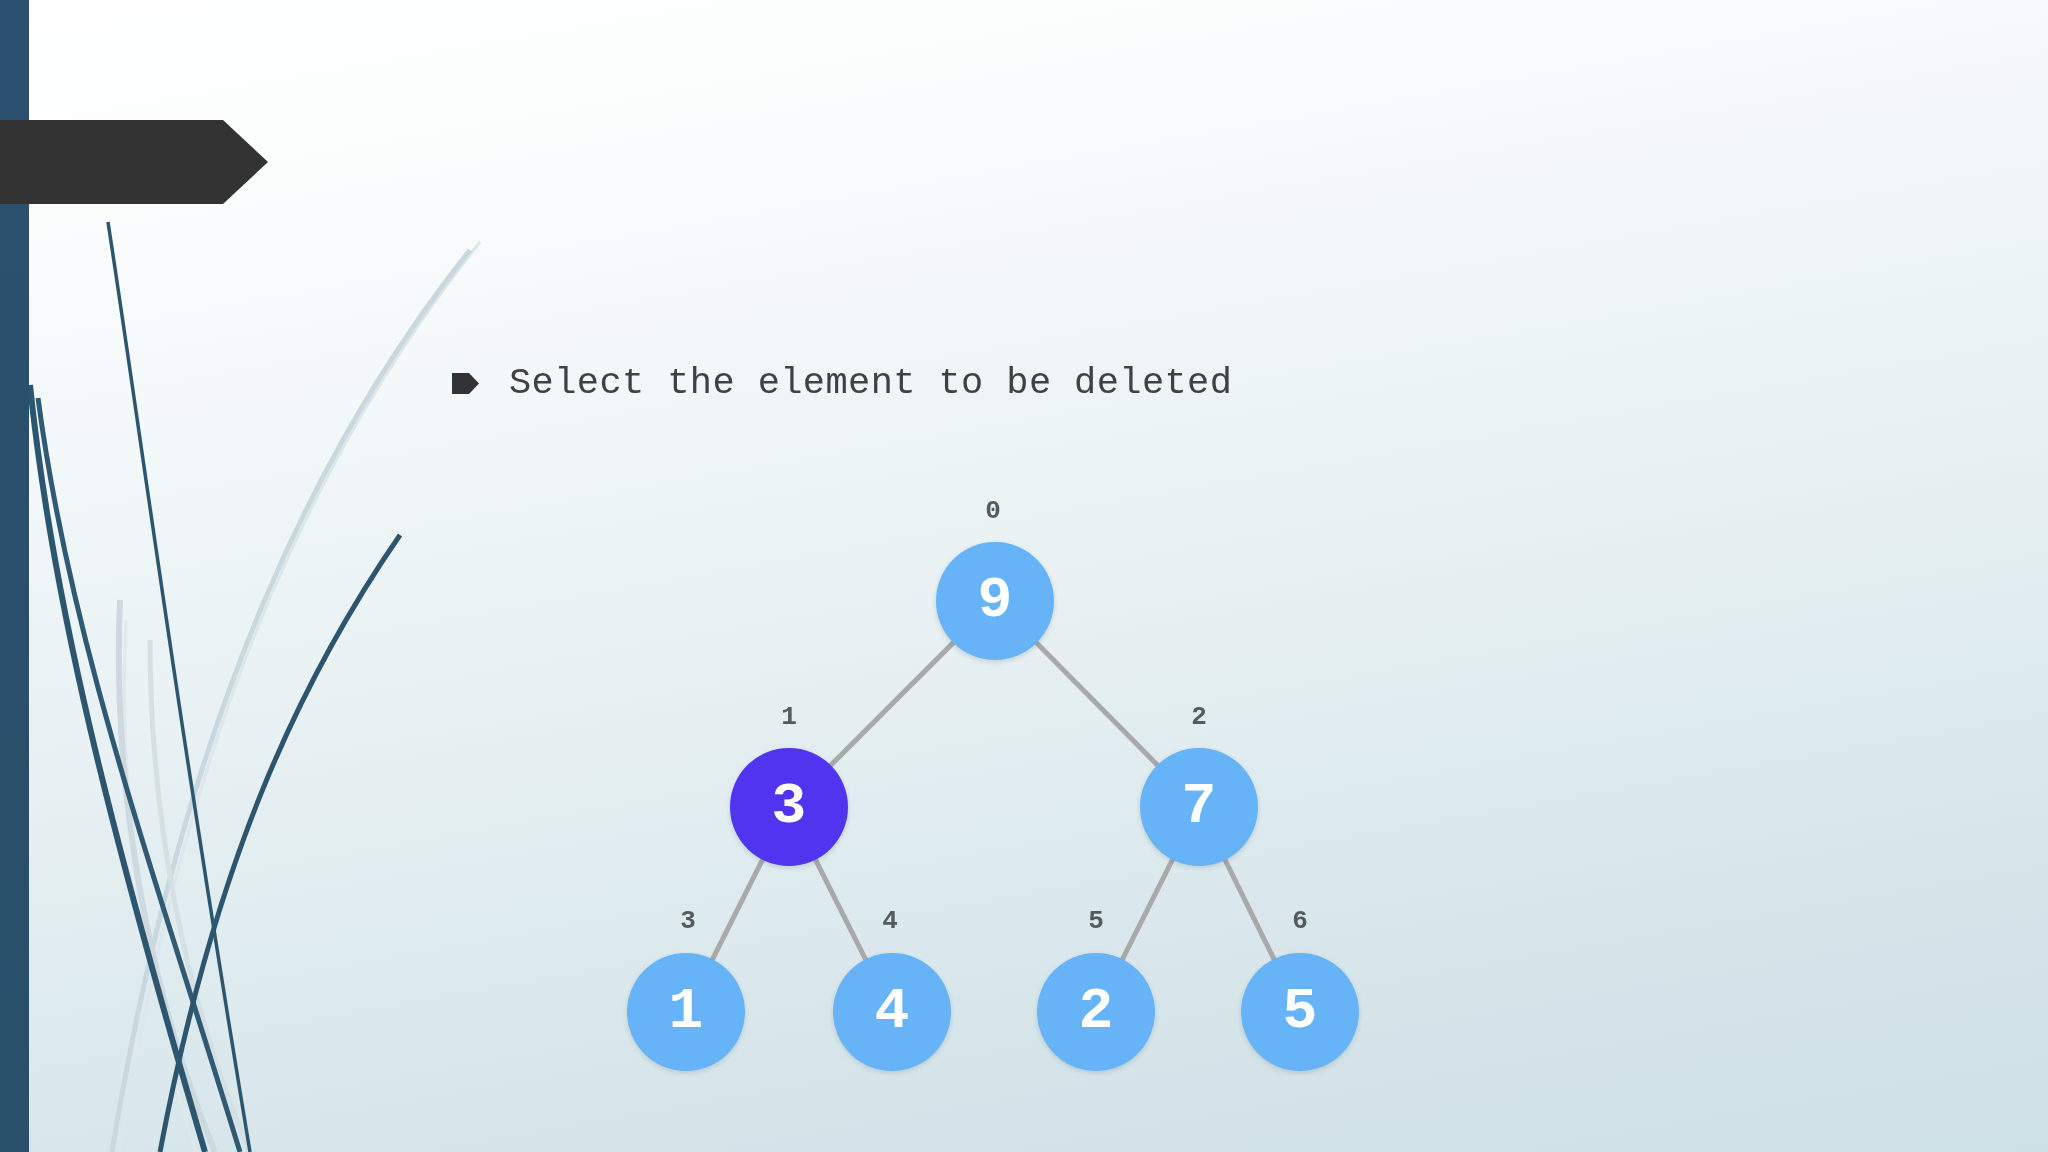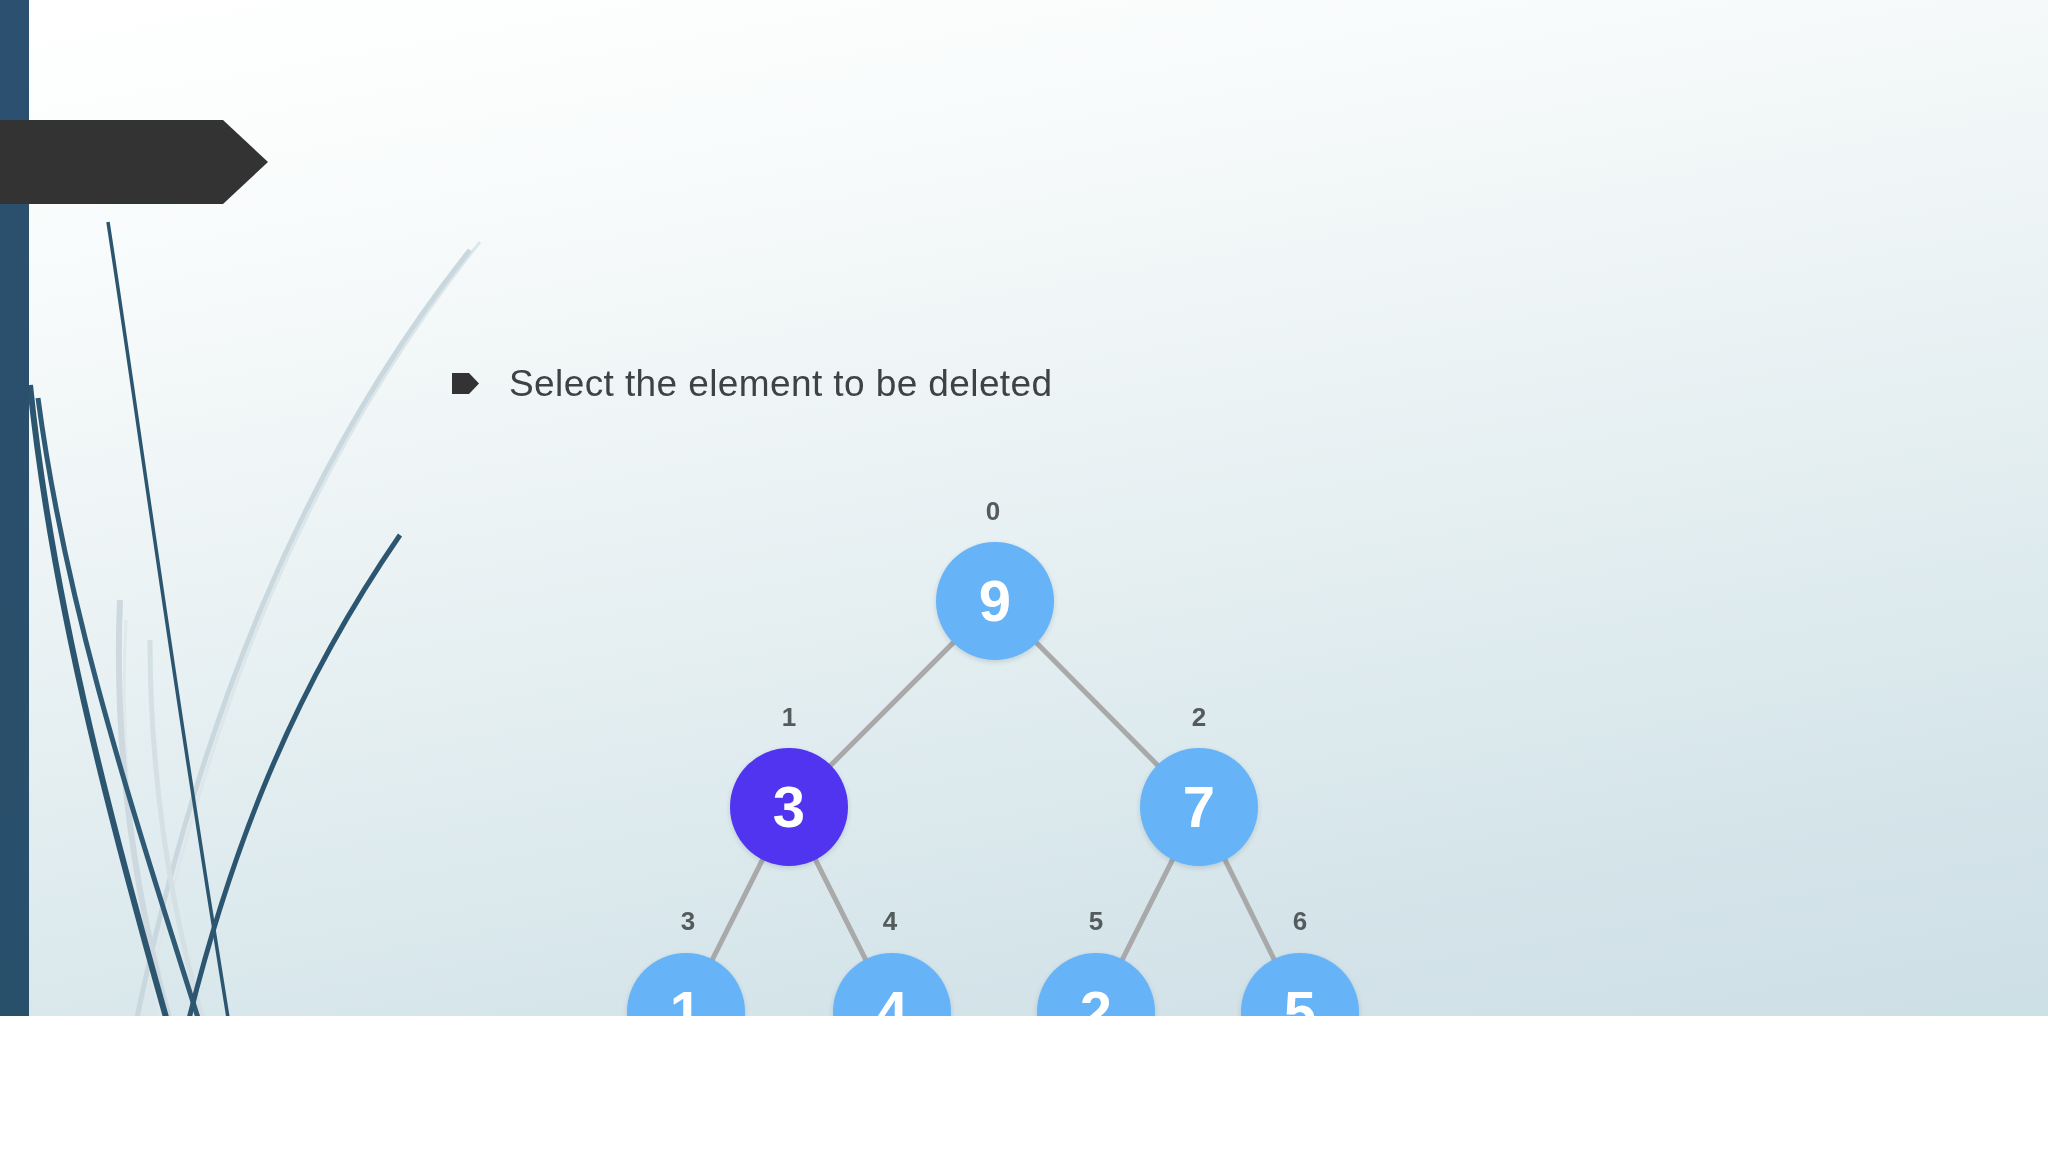--- a/index.html
+++ b/index.html
@@ -4,23 +4,23 @@
 <title>Binary Tree Slide</title>
 <style>
   html, body {
     margin: 0;
     padding: 0;
     background: #ffffff;
   }
   #slide {
     position: relative;
     width: 2048px;
-    height: 1016px;
+    height: 1152px;
     overflow: hidden;
-    font-family: Liberation Sans, sans-serif;
+    font-family: Liberation Mono, monospace;
     background:
       linear-gradient(170deg,
         #ffffff 0%,
         #fbfdfd 14%,
         #f2f7f8 32%,
         #e7f0f2 52%,
         #dbe9ed 72%,
         #d2e2e8 88%,
         #cde0e6 100%);
   }

